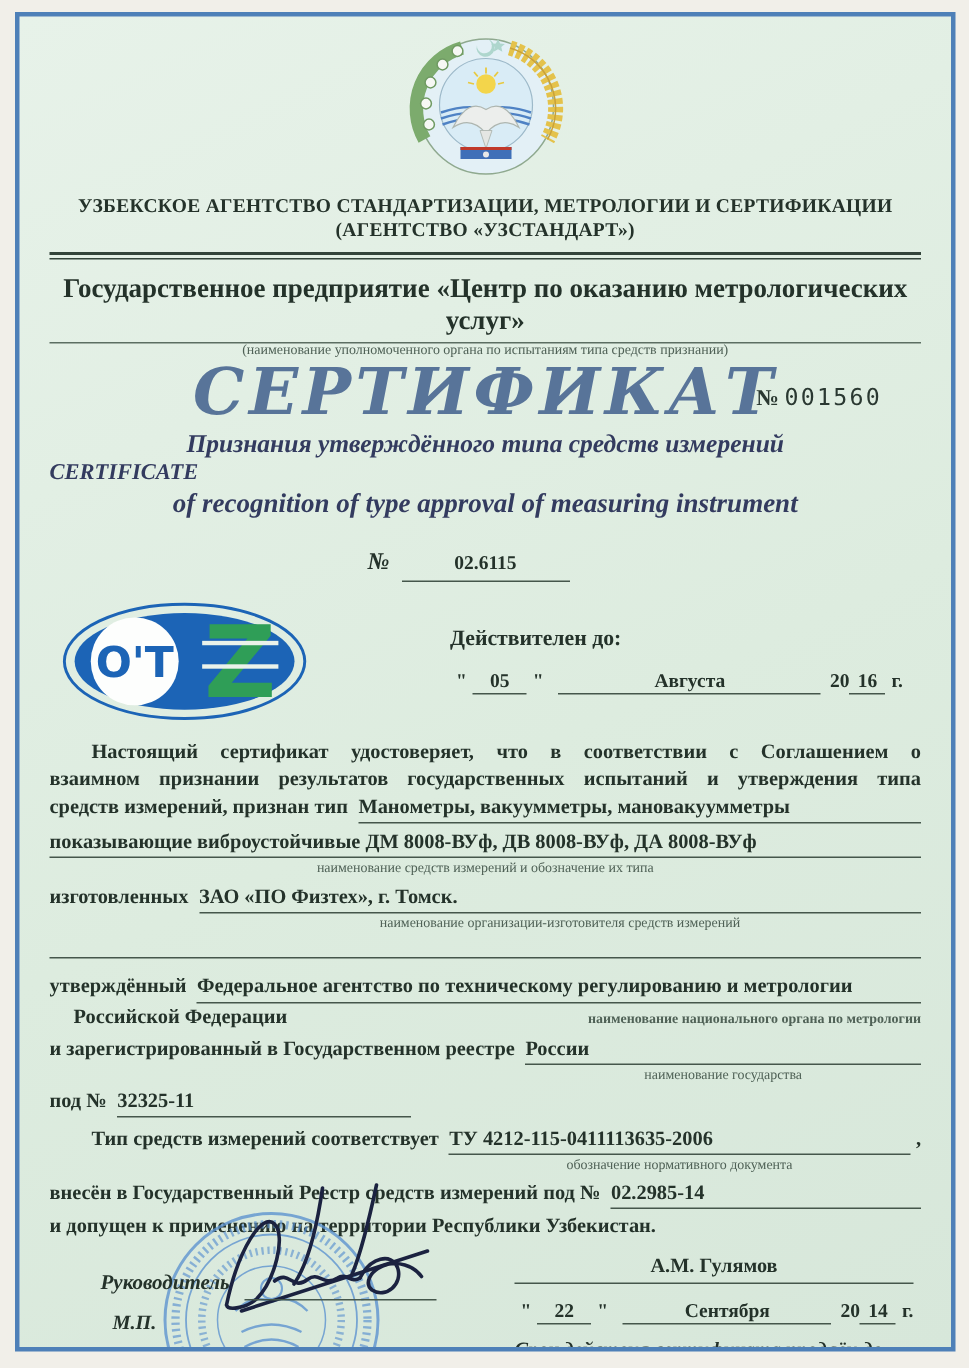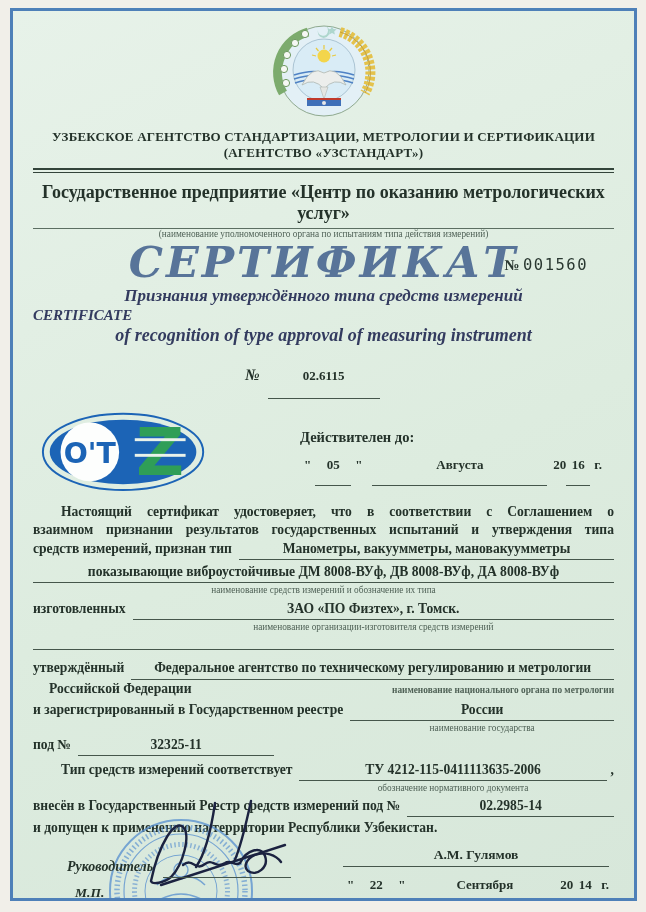--- a/index.html
+++ b/index.html
@@ -29,37 +29,37 @@
     font-size:43px;line-height:1.02;color:#587499;letter-spacing:3px;text-align:center;
   }
   .cert-no{position:absolute;right:26px;top:15px;font-size:15px;font-weight:bold;color:#2a3831;}
   .cert-no .digits{font-family:"DejaVu Sans Mono",monospace;font-weight:normal;font-size:15.5px;letter-spacing:1.5px;}
   .sub-ru{font-size:17px;font-style:italic;font-weight:bold;color:#333b5f;text-align:center;margin-top:2px;}
   .sub-en1{font-size:15px;font-style:italic;font-weight:bold;color:#333b5f;text-align:left;margin-top:1px;}
   .sub-en2{font-size:18px;font-style:italic;font-weight:bold;color:#333b5f;text-align:center;margin-top:1px;}
   .reg-row{margin:20px 0 0 212px;display:flex;align-items:baseline;font-size:13px;}
   .reg-sign{font-style:italic;font-weight:bold;font-size:16px;}
   .reg-line{display:inline-block;width:112px;border-bottom:1px solid #45564b;text-align:center;
-    font-weight:bold;margin-left:8px;padding-bottom:14px;}
+    font-weight:bold;margin-left:8px;padding-bottom:4px;}
   .logo-row{display:flex;margin-top:4px;}
   .logo-svg{width:172px;height:90px;margin-left:6px;flex:none;}
   .valid{margin-left:auto;margin-right:12px;width:302px;margin-top:26px;}
   .valid-label{font-weight:bold;font-size:14.5px;}
   .date-row{display:flex;align-items:baseline;font-weight:bold;font-size:13px;margin-top:11px;}
   .q{padding:0 4px;font-weight:bold;}
-  .du{display:inline-block;text-align:center;border-bottom:1px solid #45564b;padding-bottom:12px;}
+  .du{display:inline-block;text-align:center;border-bottom:1px solid #45564b;padding-bottom:0;}
   .day{width:36px;}
   .month{flex:1;margin:0 6px;}
   .yr{width:24px;margin-right:4px;}
   .para{font-size:13.6px;font-weight:bold;line-height:1.33;margin-top:10px;}
   .jline{text-align:justify;text-align-last:justify;}
   .indent{padding-left:28px;}
   .fieldrow{display:flex;align-items:baseline;font-size:13.6px;font-weight:bold;}
   .field{flex:1;margin-left:7px;}
-  .fline{border-bottom:1px solid #45564b;text-align:center;padding-bottom:1px;}
+  .fline{border-bottom:1px solid #45564b;text-align:left;padding-bottom:1px;}
   .fcap{text-align:center;font-size:9.3px;color:#4f6156;font-weight:normal;margin-top:1px;}
   .empty-line{border-bottom:1px solid #45564b;height:13px;margin-top:3px;}
   .cont-row{display:flex;align-items:baseline;font-size:13.6px;}
   .cont-val{font-weight:bold;margin-left:16px;}
   .cont-cap{flex:1;text-align:right;font-size:9.3px;color:#4f6156;}
   .comma{margin-left:4px;font-weight:bold;}
   .allowed{font-size:13.6px;font-weight:bold;margin-top:2px;}
   .sign-zone{position:relative;height:156px;margin:0 -20px;}
   .sz{position:absolute;}
   .sig-label{font-style:italic;font-weight:bold;font-size:14px;}
@@ -119,21 +119,21 @@
     <path d="M33,75 h34 v8 h-34 z" fill="#3f6fb8"></path>
     <path d="M33,75 h34 v2 h-34 z" fill="#c0392b"></path>
     <circle cx="50" cy="80" r="2" fill="#e8e8e8"></circle>
   </svg>
 
   <div class="agency c">УЗБЕКСКОЕ АГЕНТСТВО СТАНДАРТИЗАЦИИ, МЕТРОЛОГИИ И СЕРТИФИКАЦИИ</div>
   <div class="agency c">(АГЕНТСТВО «УЗСТАНДАРТ»)</div>
   <div class="rule2"></div>
   <div class="org c">Государственное предприятие «Центр по оказанию метрологических услуг»</div>
   <div class="rule1"></div>
-  <div class="cap c">(наименование уполномоченного органа по испытаниям типа действия измерений)</div>
+  <div class="cap c">(наименование уполномоченного органа по испытаниям типа средств признании)</div>
 
   <div class="title-wrap">
     <div class="cert-title">СЕРТИФИКАТ</div>
     <div class="cert-no">
       <span>№</span>
       <span class="digits">001560</span>
     </div>
   </div>
   <div class="sub-ru">Признания утверждённого типа средств измерений</div>
   <div class="sub-en1">CERTIFICATE</div>

